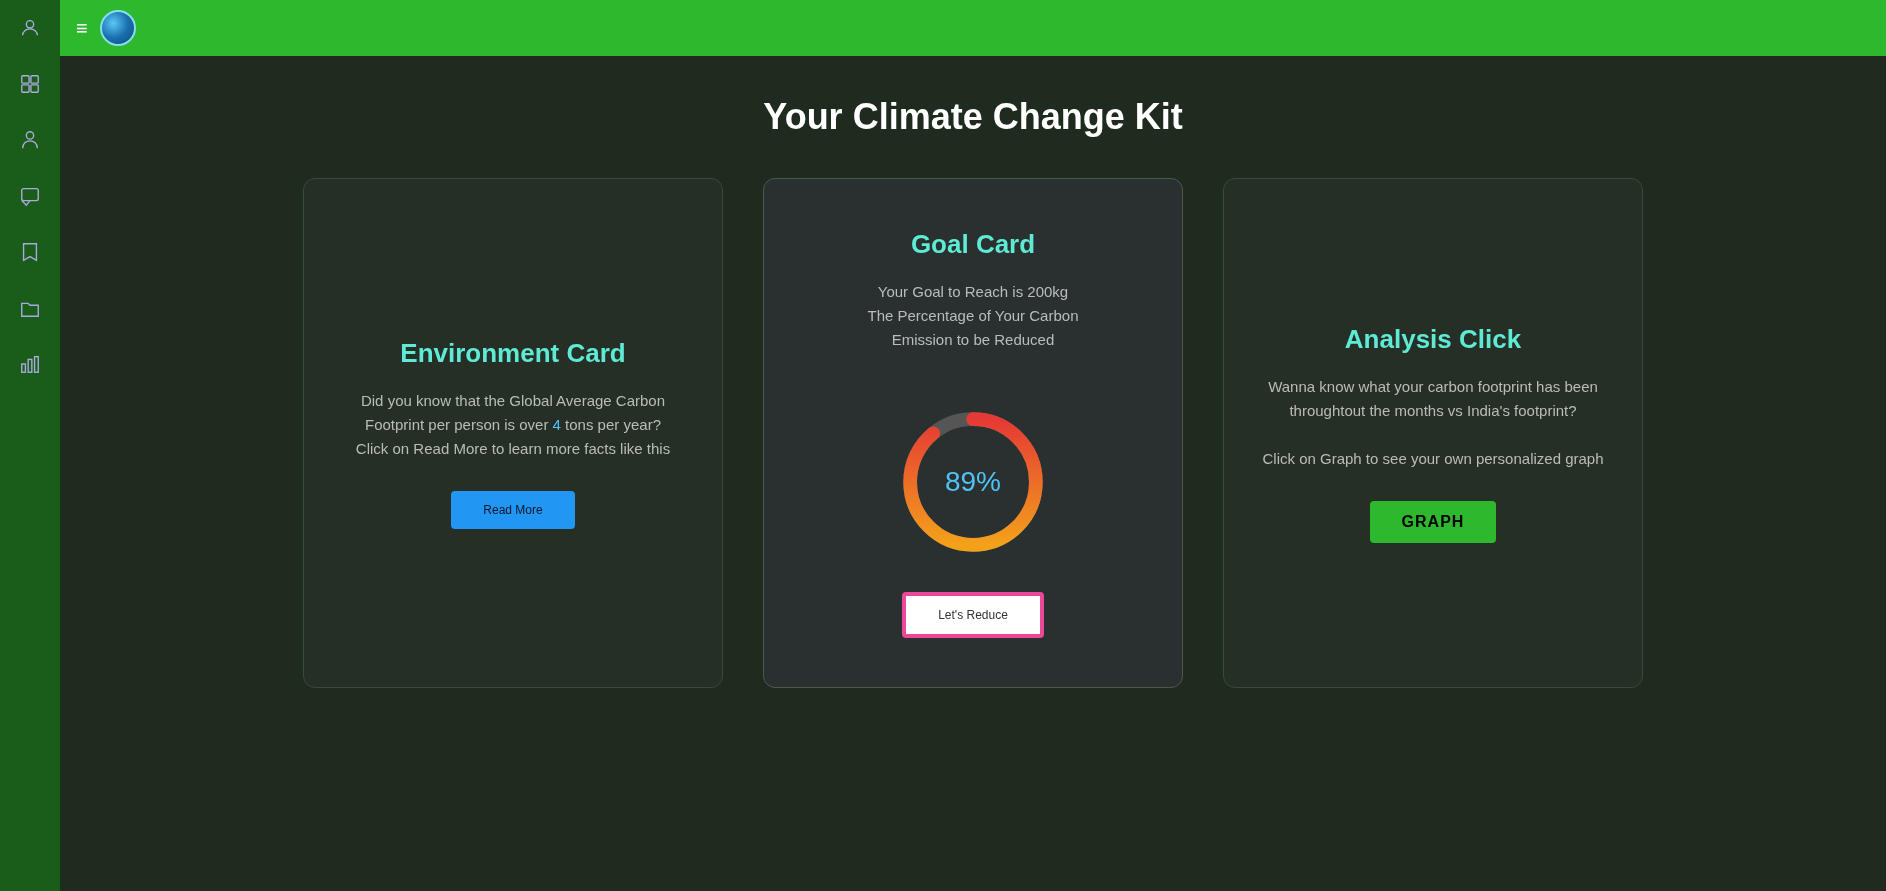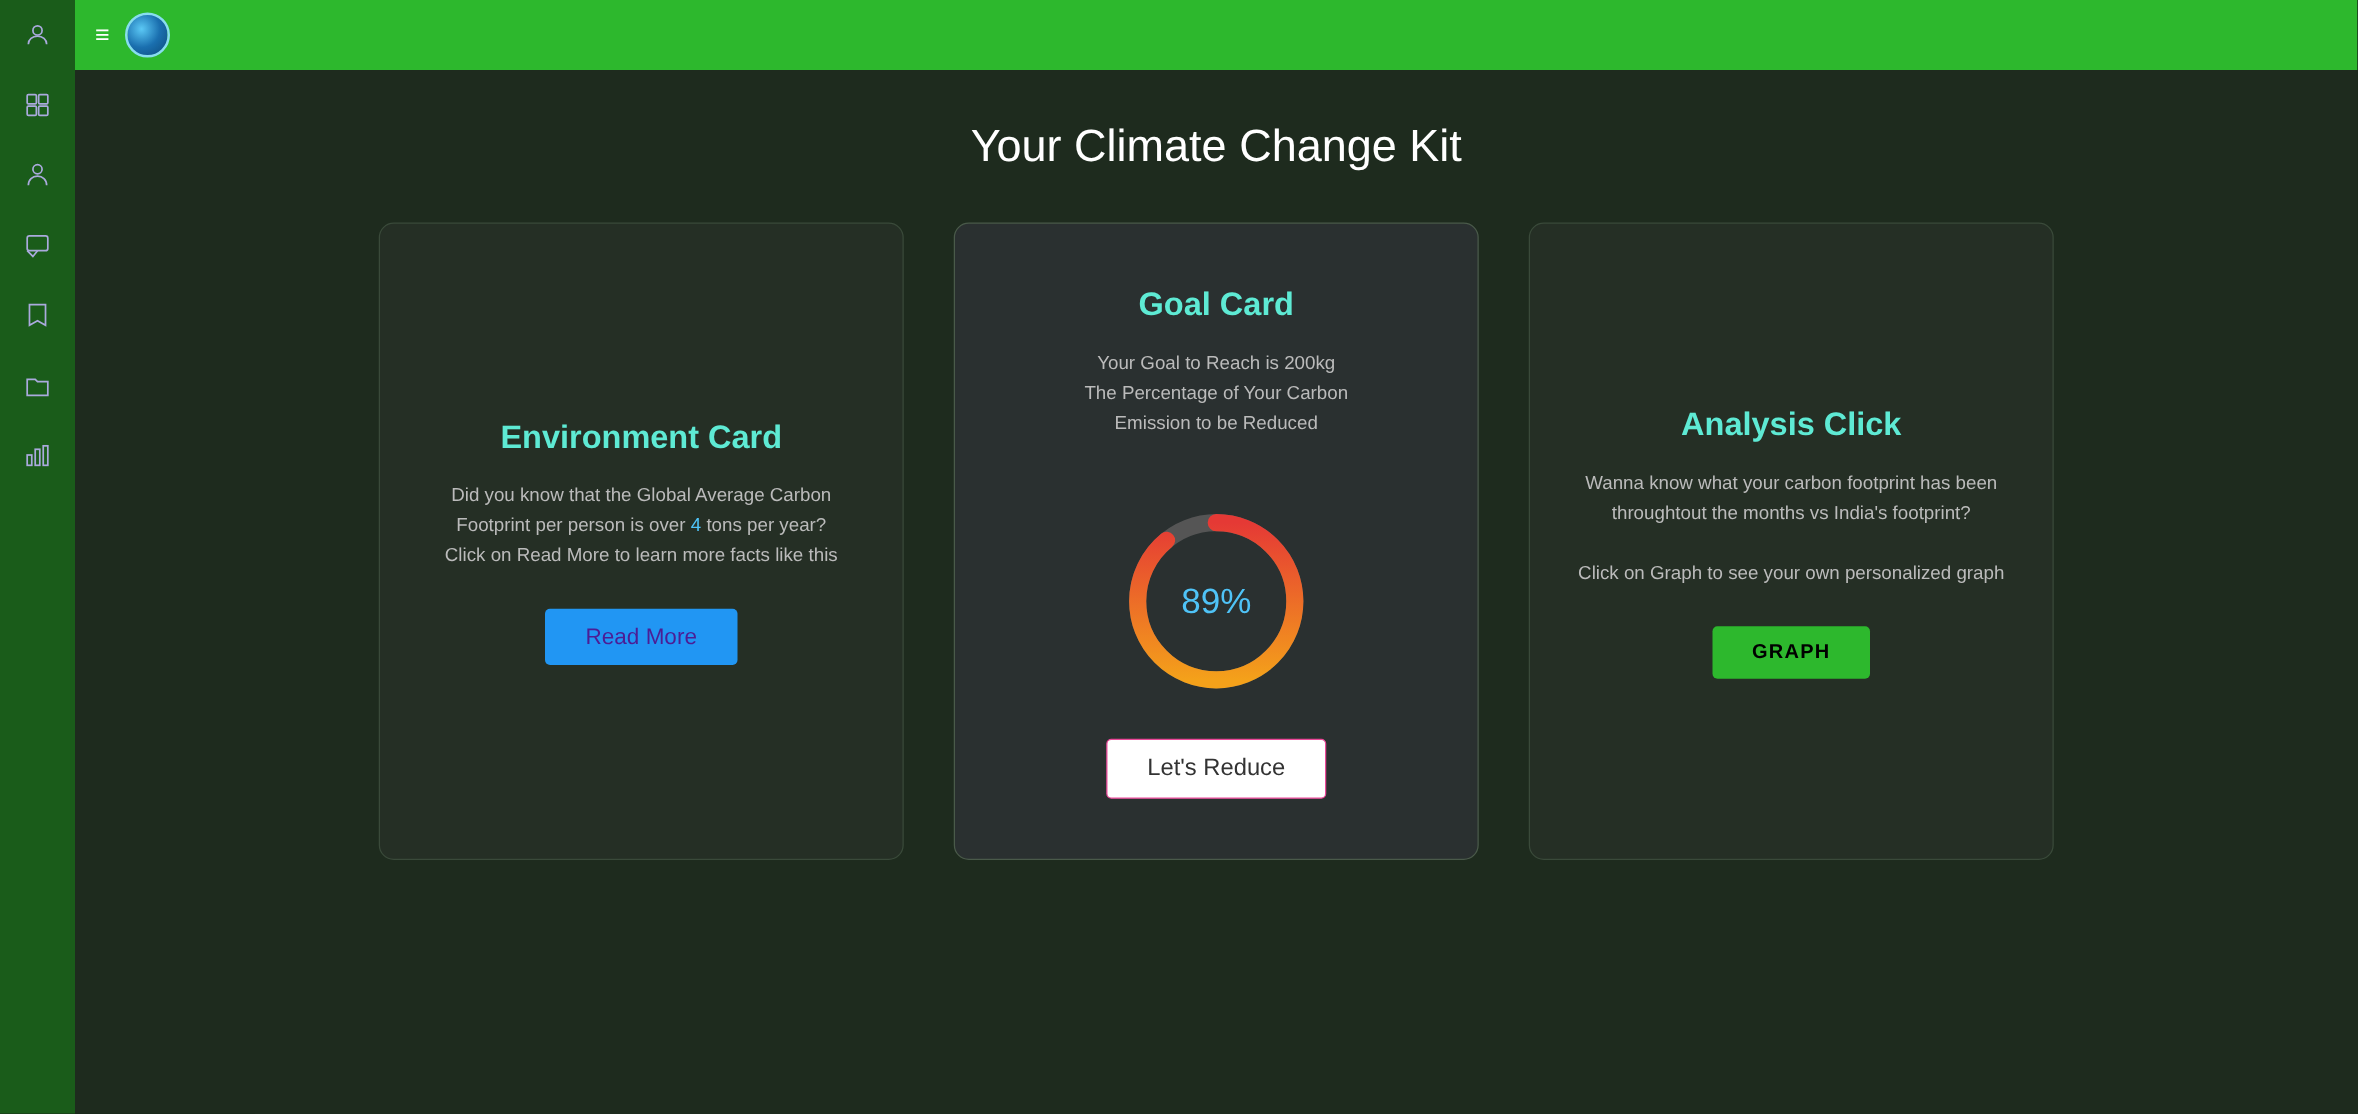--- a/index.html
+++ b/index.html
@@ -85,21 +85,21 @@
       flex: 1;
       background: #1e2b1e;
       display: flex;
       flex-direction: column;
       align-items: center;
       padding: 40px 60px;
     }
     .page-title {
       color: white;
       font-size: 36px;
-      font-weight: normal;
+      font-weight: bold;
       margin-bottom: 40px;
     }
 
     
     .cards-container {
       display: flex;
       gap: 40px;
       width: 100%;
       max-width: 1400px;
       justify-content: center;
@@ -137,35 +137,35 @@
       line-height: 1.6;
       margin-bottom: 30px;
     }
     .card-text .highlight {
       color: #4fc3f7;
     }
 
     
     .btn-read-more {
       background: #2196f3;
-      color: #4c1d95;
+      color: #0f172a;
       border: none;
       padding: 12px 32px;
-      font-size: 18px;
+      font-size: 12px;
       border-radius: 4px;
       cursor: pointer;
     }
 
     
     .btn-reduce {
       background: white;
       color: #333;
-      border: 1px solid #ec4899;
+      border: 4px solid #ec4899;
       padding: 12px 32px;
-      font-size: 19px;
+      font-size: 12px;
       border-radius: 4px;
       cursor: pointer;
       font-weight: 500;
     }
 
     
     .btn-graph {
       background: #2db82d;
       color: #000000;
       border: none;

